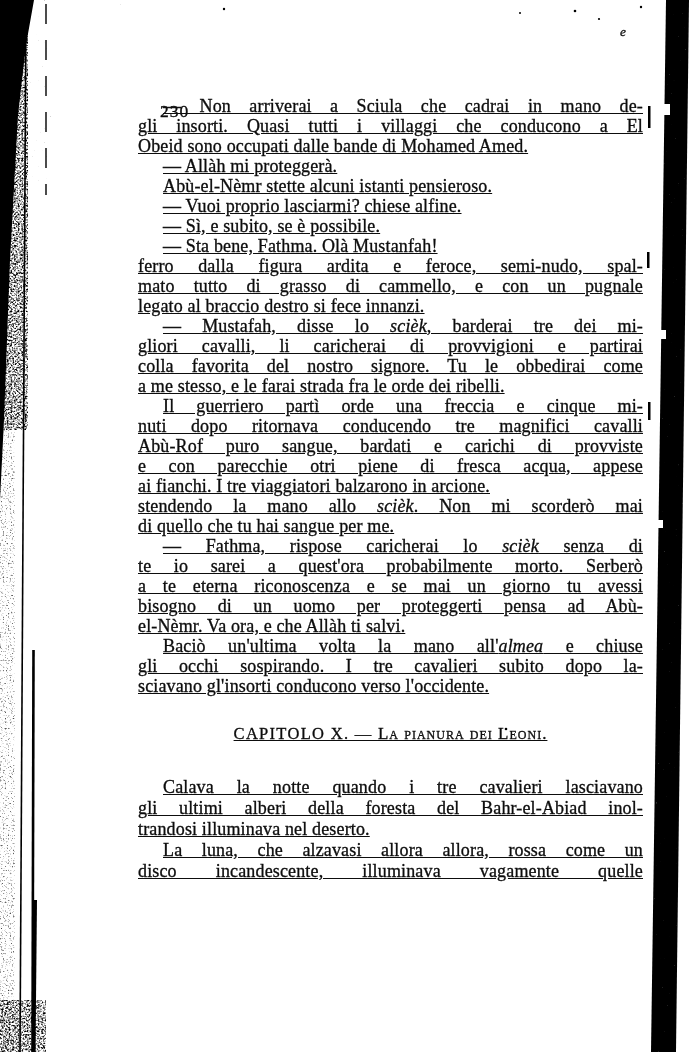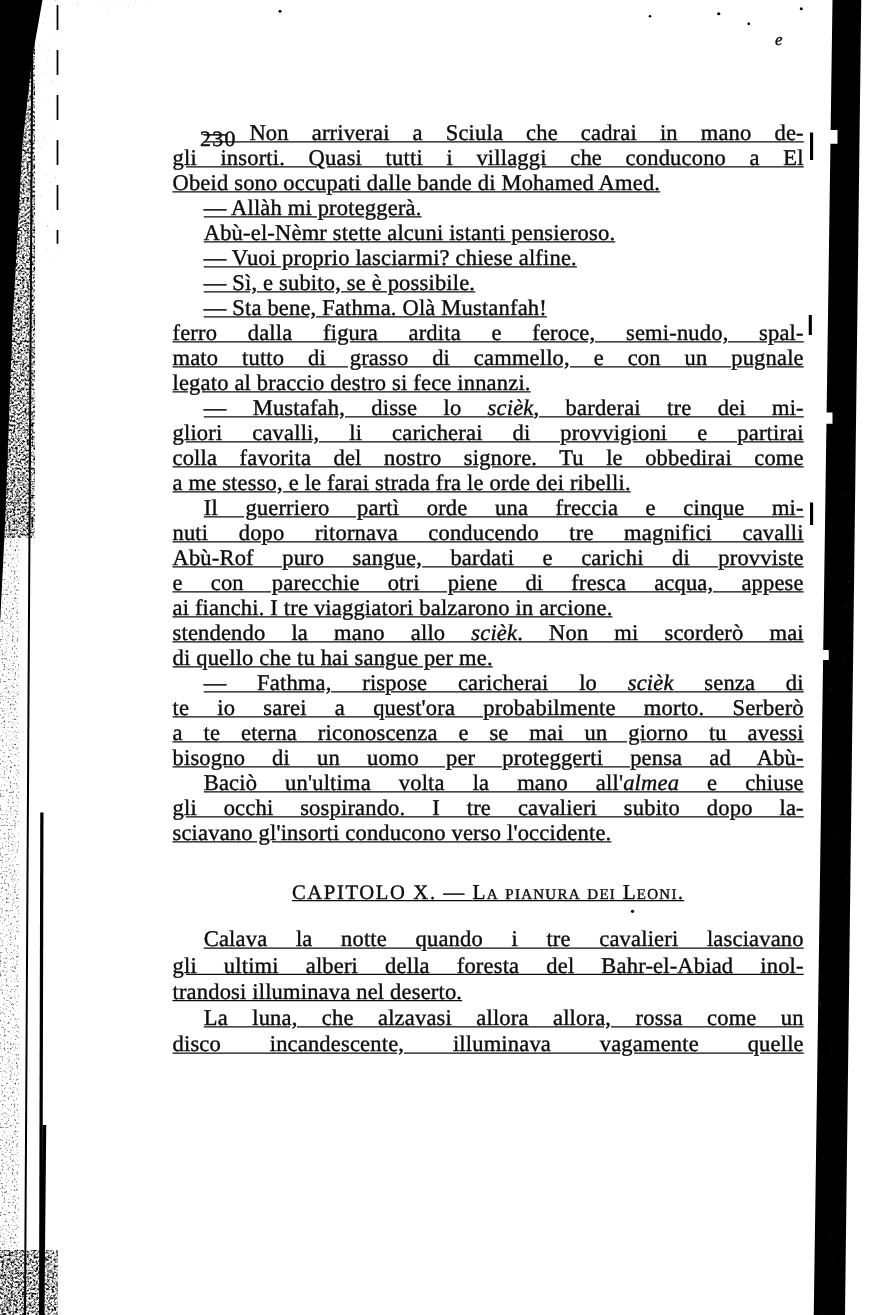--- a/index.html
+++ b/index.html
@@ -51,21 +51,21 @@
   .line {
     height: 20px;
     line-height: 20px;
     text-align: justify;
     text-align-last: justify;
     overflow: visible;
   }
   .line.first { text-indent: 25px; }
   .line.endline { text-align-last: left; }
   .heading {
-    margin: 27px 0 16px 0;
+    margin: 27px 0 32px 0;
     height: 22px;
     line-height: 22px;
     text-align: right;
     font-size: 16.5px;
     letter-spacing: 1.3px;
     white-space: nowrap;
     text-align-last: center;
   }
   .heading .sc {
     font-variant: small-caps;
@@ -175,20 +175,21 @@
       </div>
       <div class="para">
         <div class="line"><span>stendendo la mano allo </span><i>scièk</i><span>. Non mi scorderò mai</span></div>
         <div class="line endline"><span>di quello che tu hai sangue per me.</span></div>
       </div>
       <div class="para">
         <div class="line first"><span>— Fathma, rispose caricherai lo </span><i>scièk</i><span> senza di</span></div>
         <div class="line"><span>te io sarei a quest'ora probabilmente morto. Serberò</span></div>
         <div class="line"><span>a te eterna riconoscenza e se mai un giorno tu avessi</span></div>
         <div class="line"><span>bisogno di un uomo per proteggerti pensa ad Abù-</span></div>
+        <div class="line endline"><span>el-Nèmr. Va ora, e che Allàh ti salvi.</span></div>
       </div>
       <div class="para">
         <div class="line first"><span>Baciò un'ultima volta la mano all'</span><i>almea</i><span> e chiuse</span></div>
         <div class="line"><span>gli occhi sospirando. I tre cavalieri subito dopo la-</span></div>
         <div class="line endline"><span>sciavano gl'insorti conducono verso l'occidente.</span></div>
       </div>
       <div class="heading"><span>CAPITOLO X. — </span><span class="sc">La pianura dei Leoni.</span></div>
       <div class="para">
         <div class="line first"><span>Calava la notte quando i tre cavalieri lasciavano</span></div>
         <div class="line"><span>gli ultimi alberi della foresta del Bahr-el-Abiad inol-</span></div>

